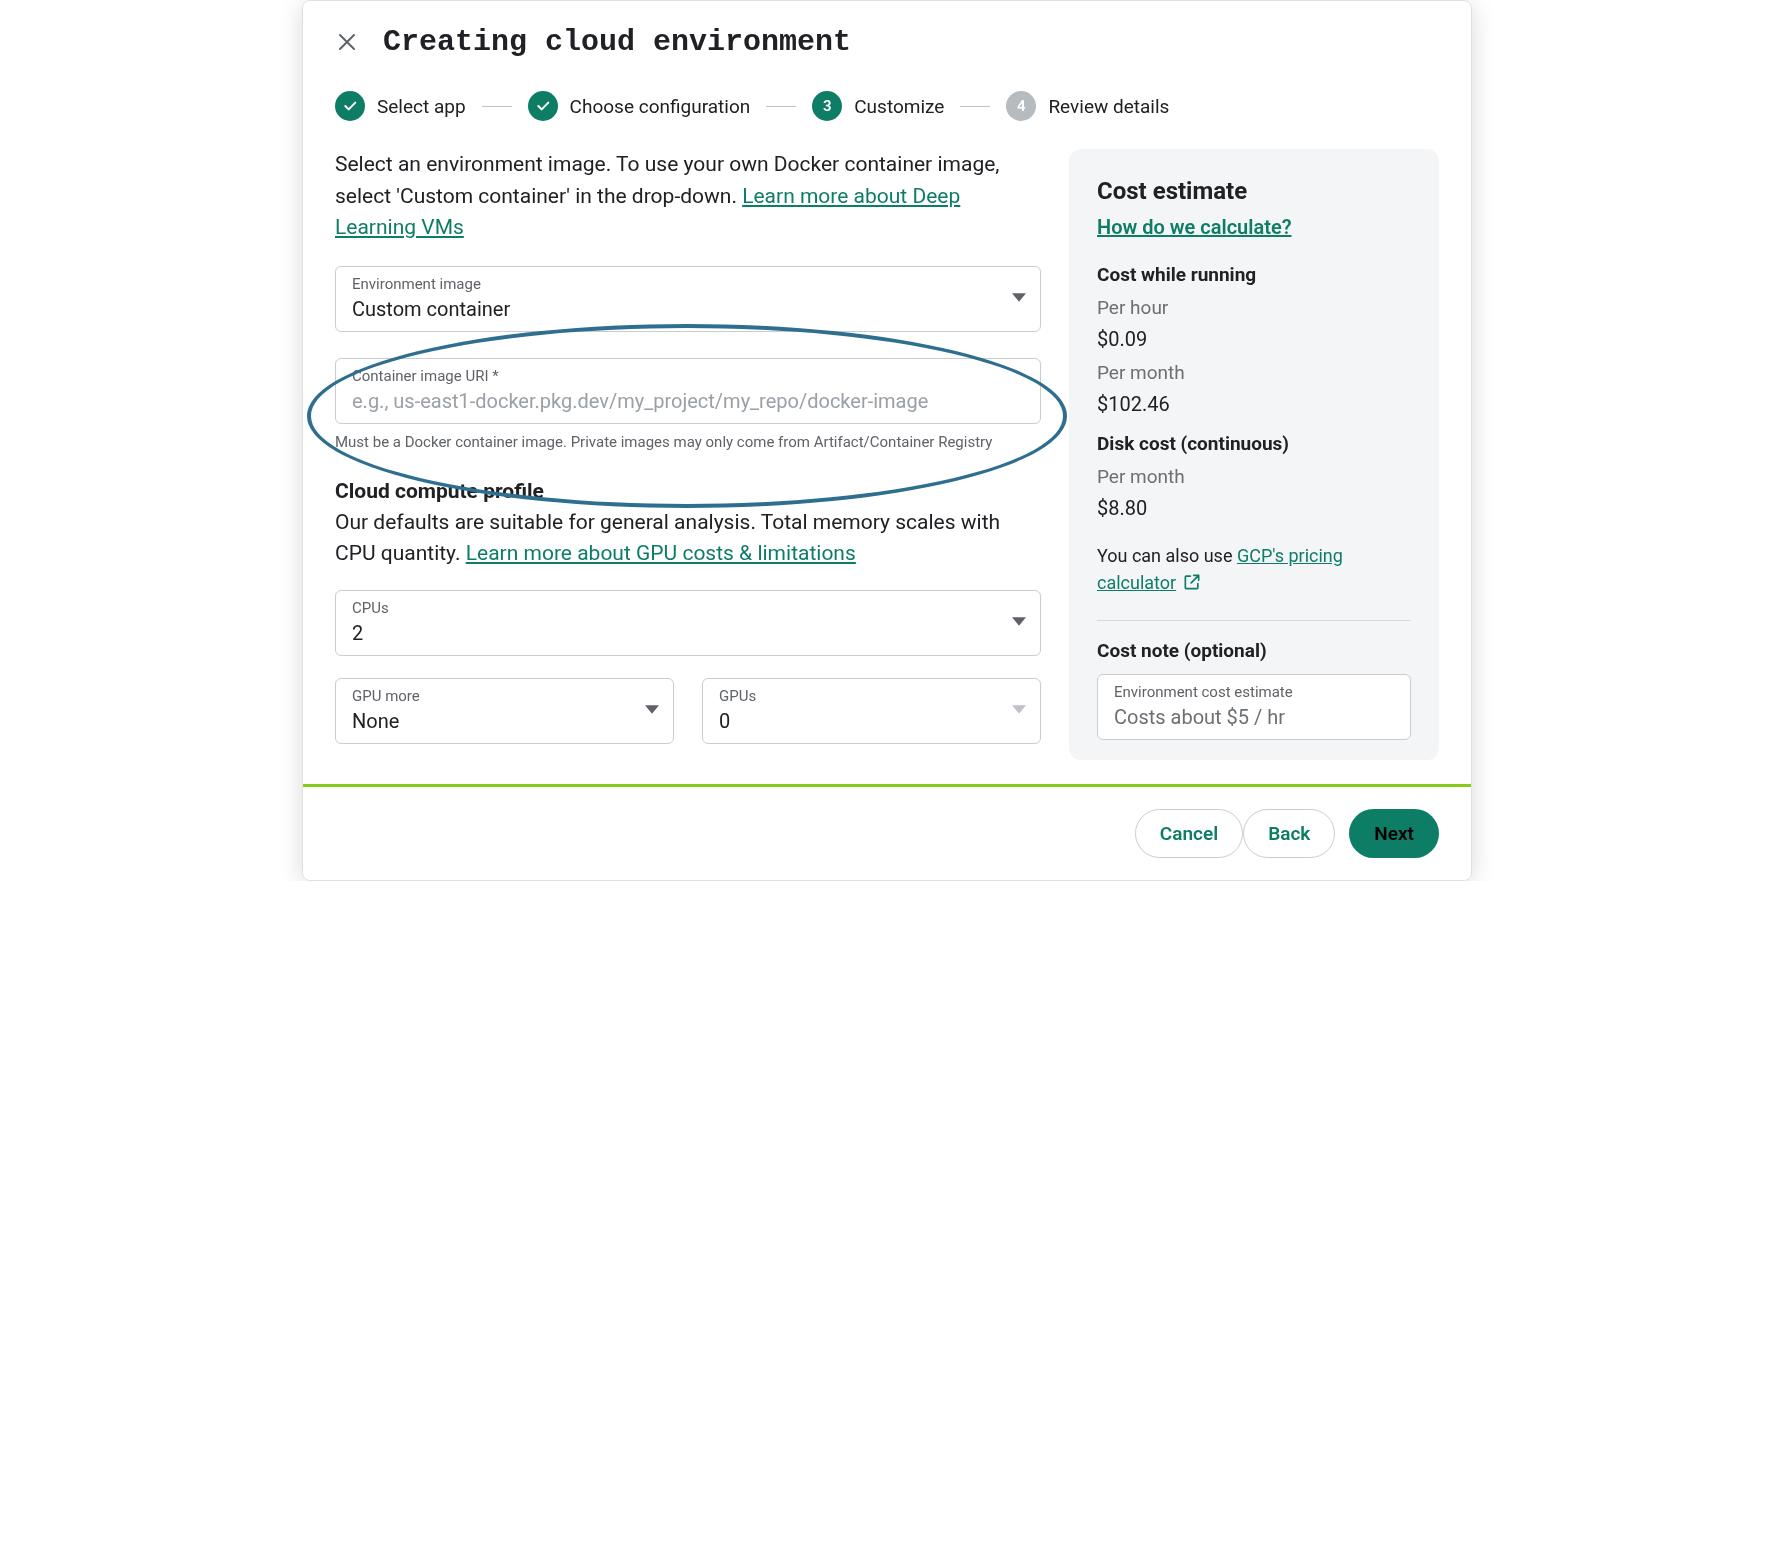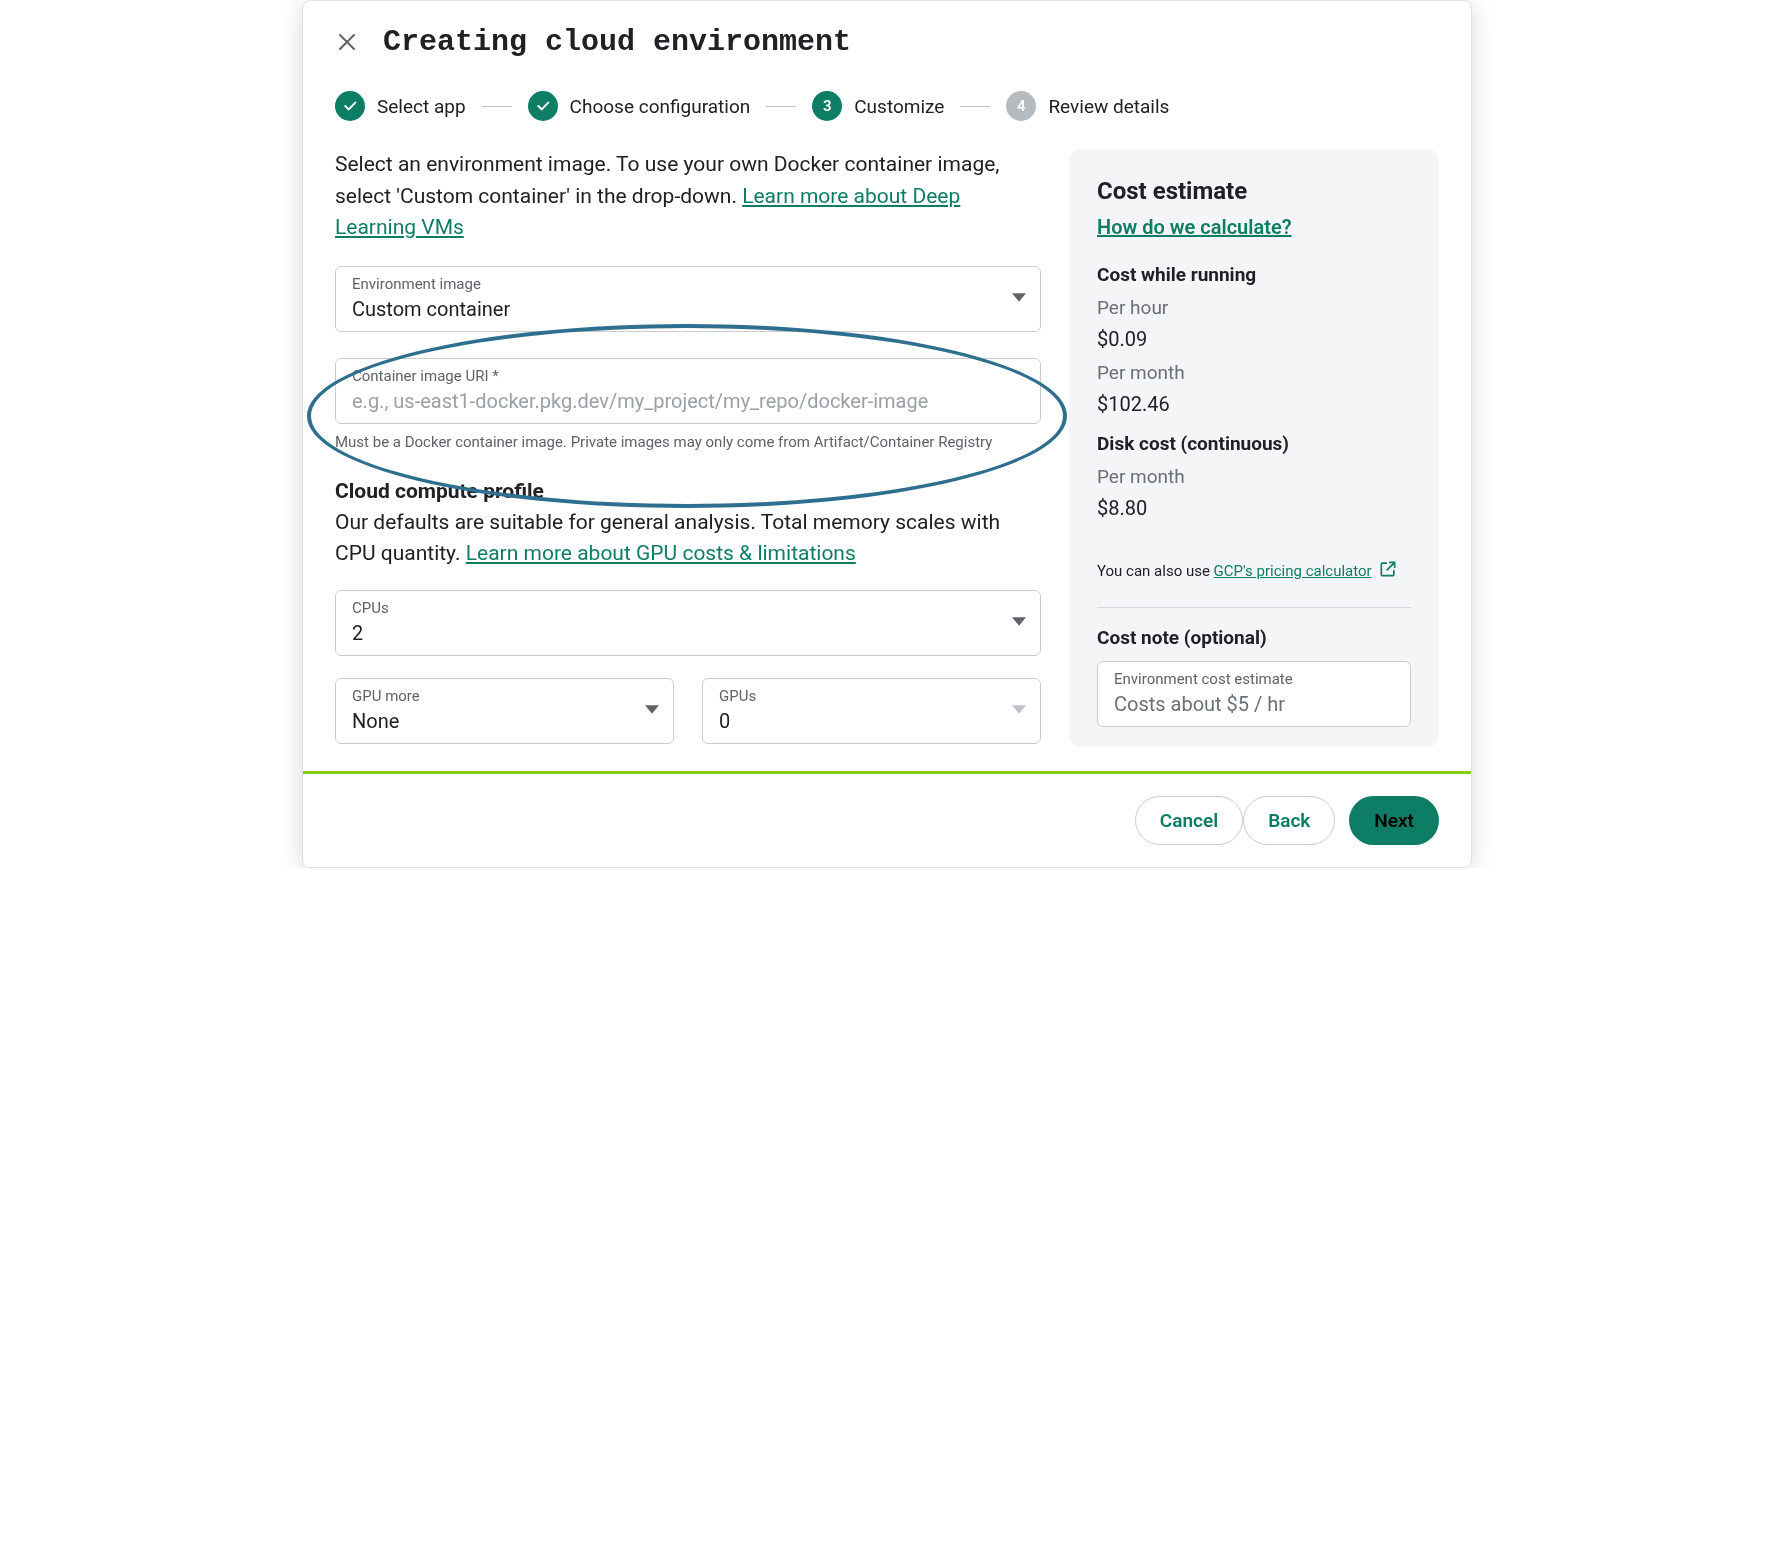--- a/index.html
+++ b/index.html
@@ -47,21 +47,21 @@
   .section-sub{font-size:21px;line-height:1.5;margin-bottom:20px;}
   .row{display:flex;gap:28px;align-items:flex-start;}
   .col{flex:1;min-width:0;}
   .static-metric .metric-label{font-size:20px;color:var(--text);margin-top:10px;}
   .static-metric .metric-value{font-size:20px;color:var(--text);margin-top:6px;}
   .side h2{font-size:24px;font-weight:700;margin:0 0 10px;}
   .side-link{color:var(--link);font-size:20px;font-weight:600;text-decoration:underline;display:inline-block;margin-bottom:18px;}
   .cost-label{font-size:19px;font-weight:700;margin-top:6px;}
   .cost-sub{font-size:19px;color:#6b7075;margin-top:10px;}
   .cost-val{font-size:20px;margin-top:8px;}
-  .note{font-size:15px;margin-top:39px;line-height:1.5;}
+  .note{font-size:18px;margin-top:22px;line-height:1.5;}
   .ext-icon{display:inline-flex;vertical-align:-3px;margin-left:6px;}
   .ext-icon svg{width:20px;height:20px;stroke:var(--link);stroke-width:2;fill:none;}
   .side hr{border:none;border-top:1px solid #d6dadd;margin:24px 0 18px;}
   .cost-note-head{font-size:19px;font-weight:700;margin-bottom:12px;}
   .footer{display:flex;align-items:center;justify-content:flex-end;padding:22px 32px;border-top:3px solid #84cc16;}
   .btn{border-radius:999px;font-size:19px;font-weight:600;padding:12px 24px;cursor:pointer;border:1px solid transparent;}
   .btn.ghost{background:#fff;color:var(--green);border-color:var(--border);}
   .btn.primary{background:var(--green);color:#000000;}
   .right-btns{display:flex;gap:14px;}
 

